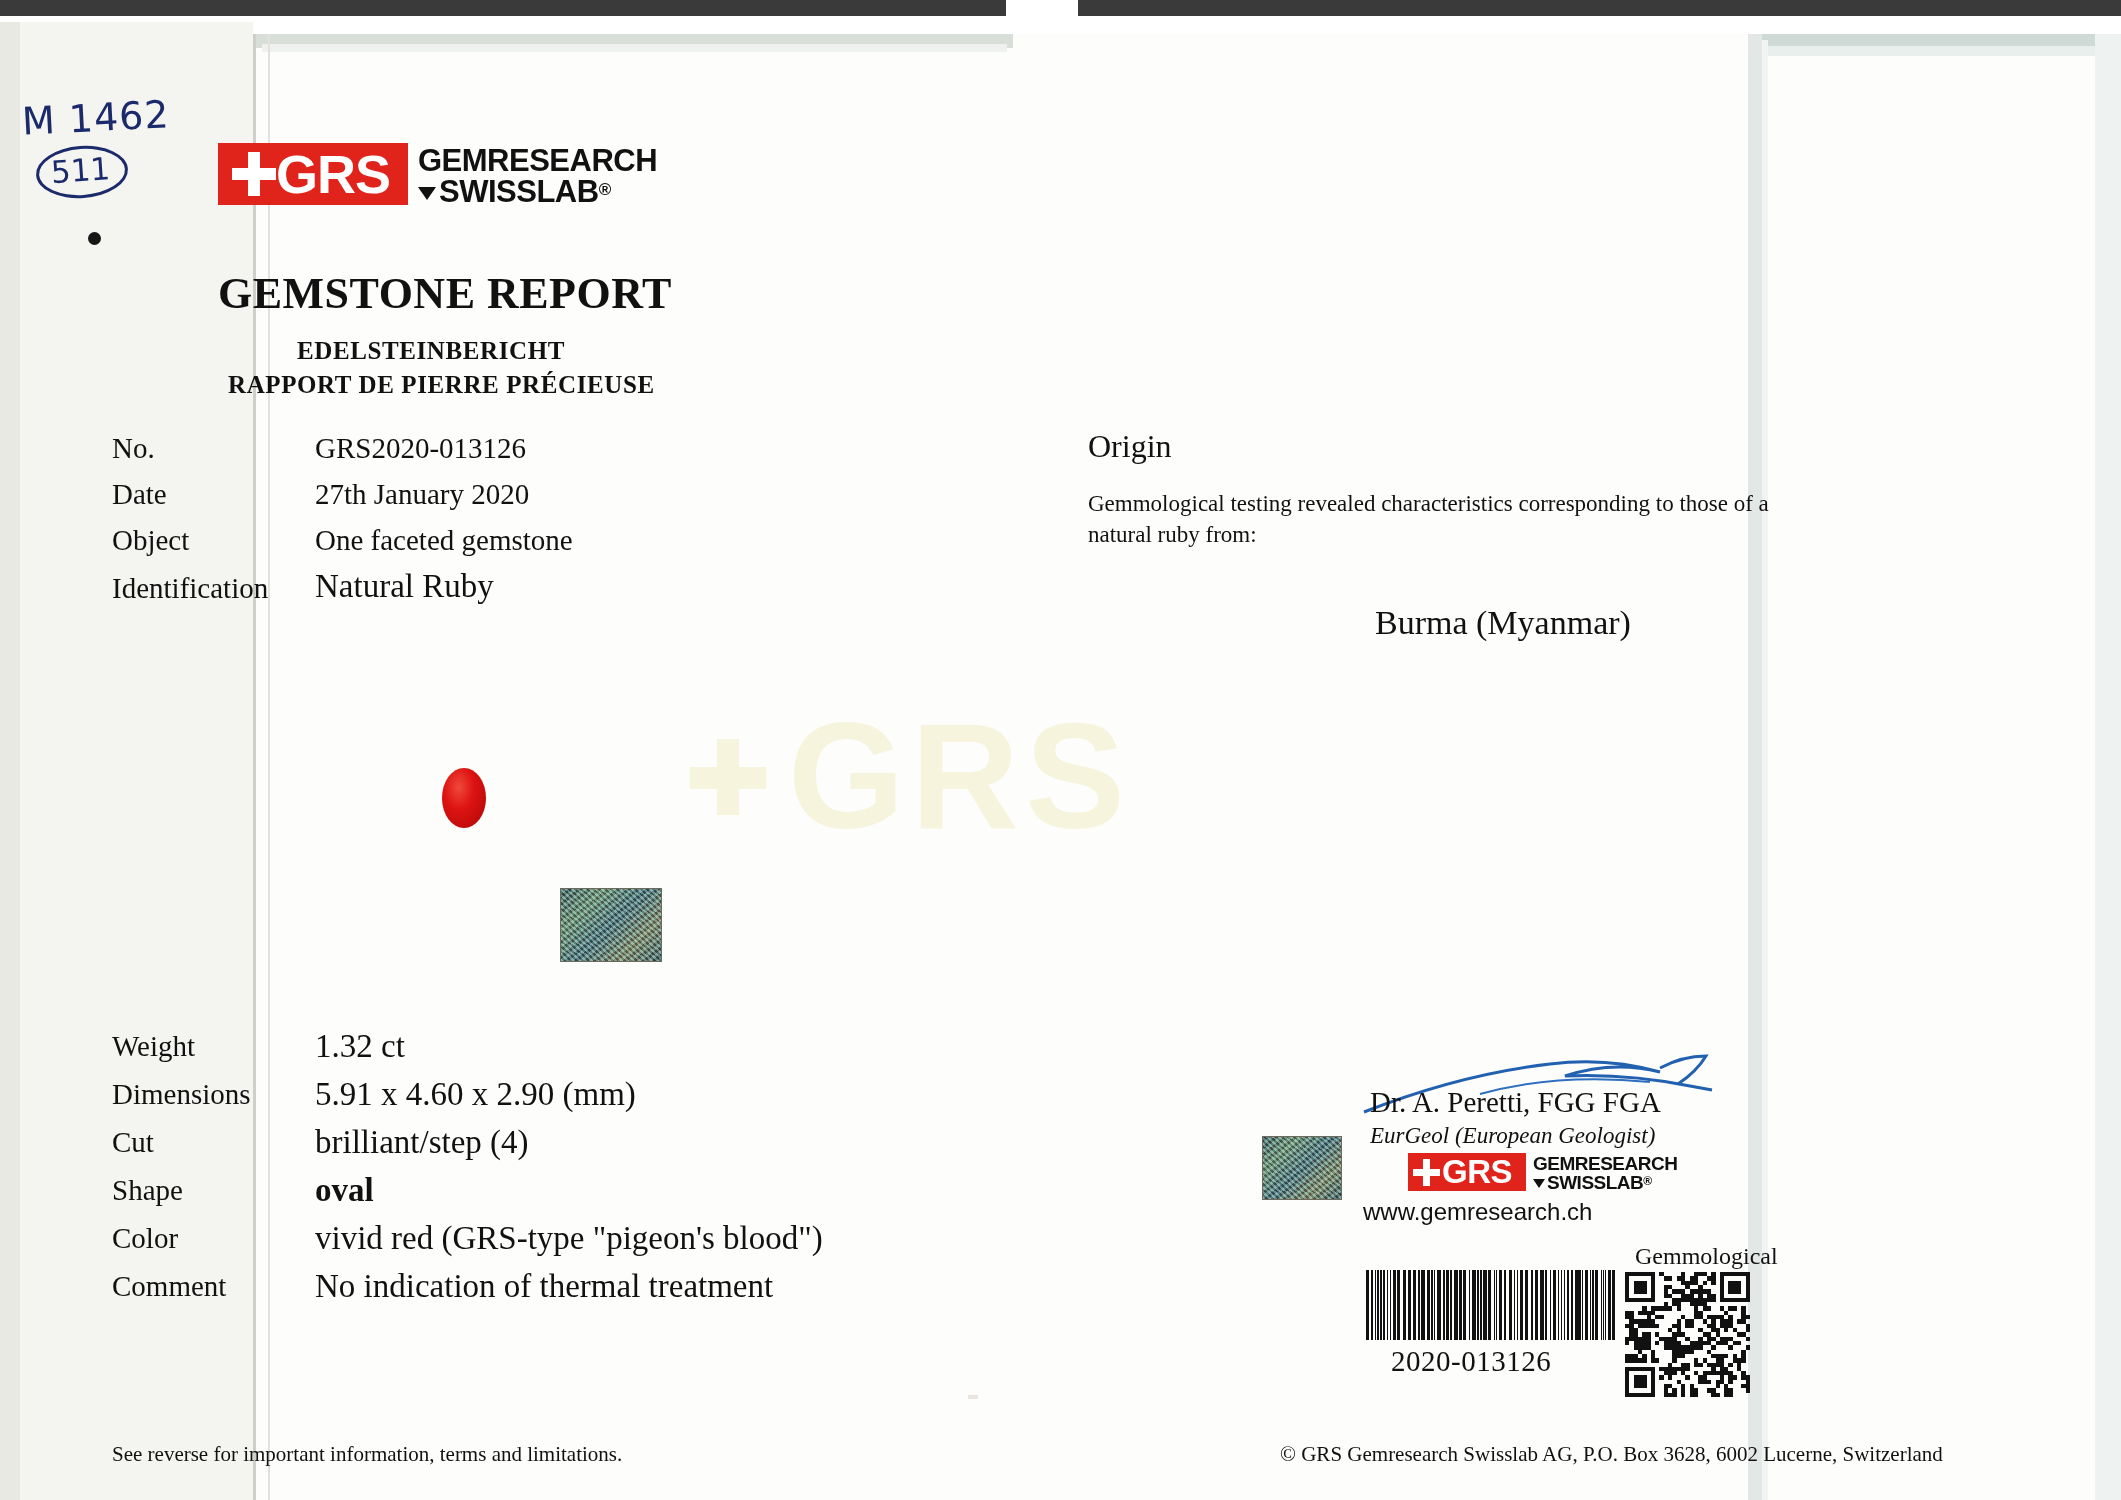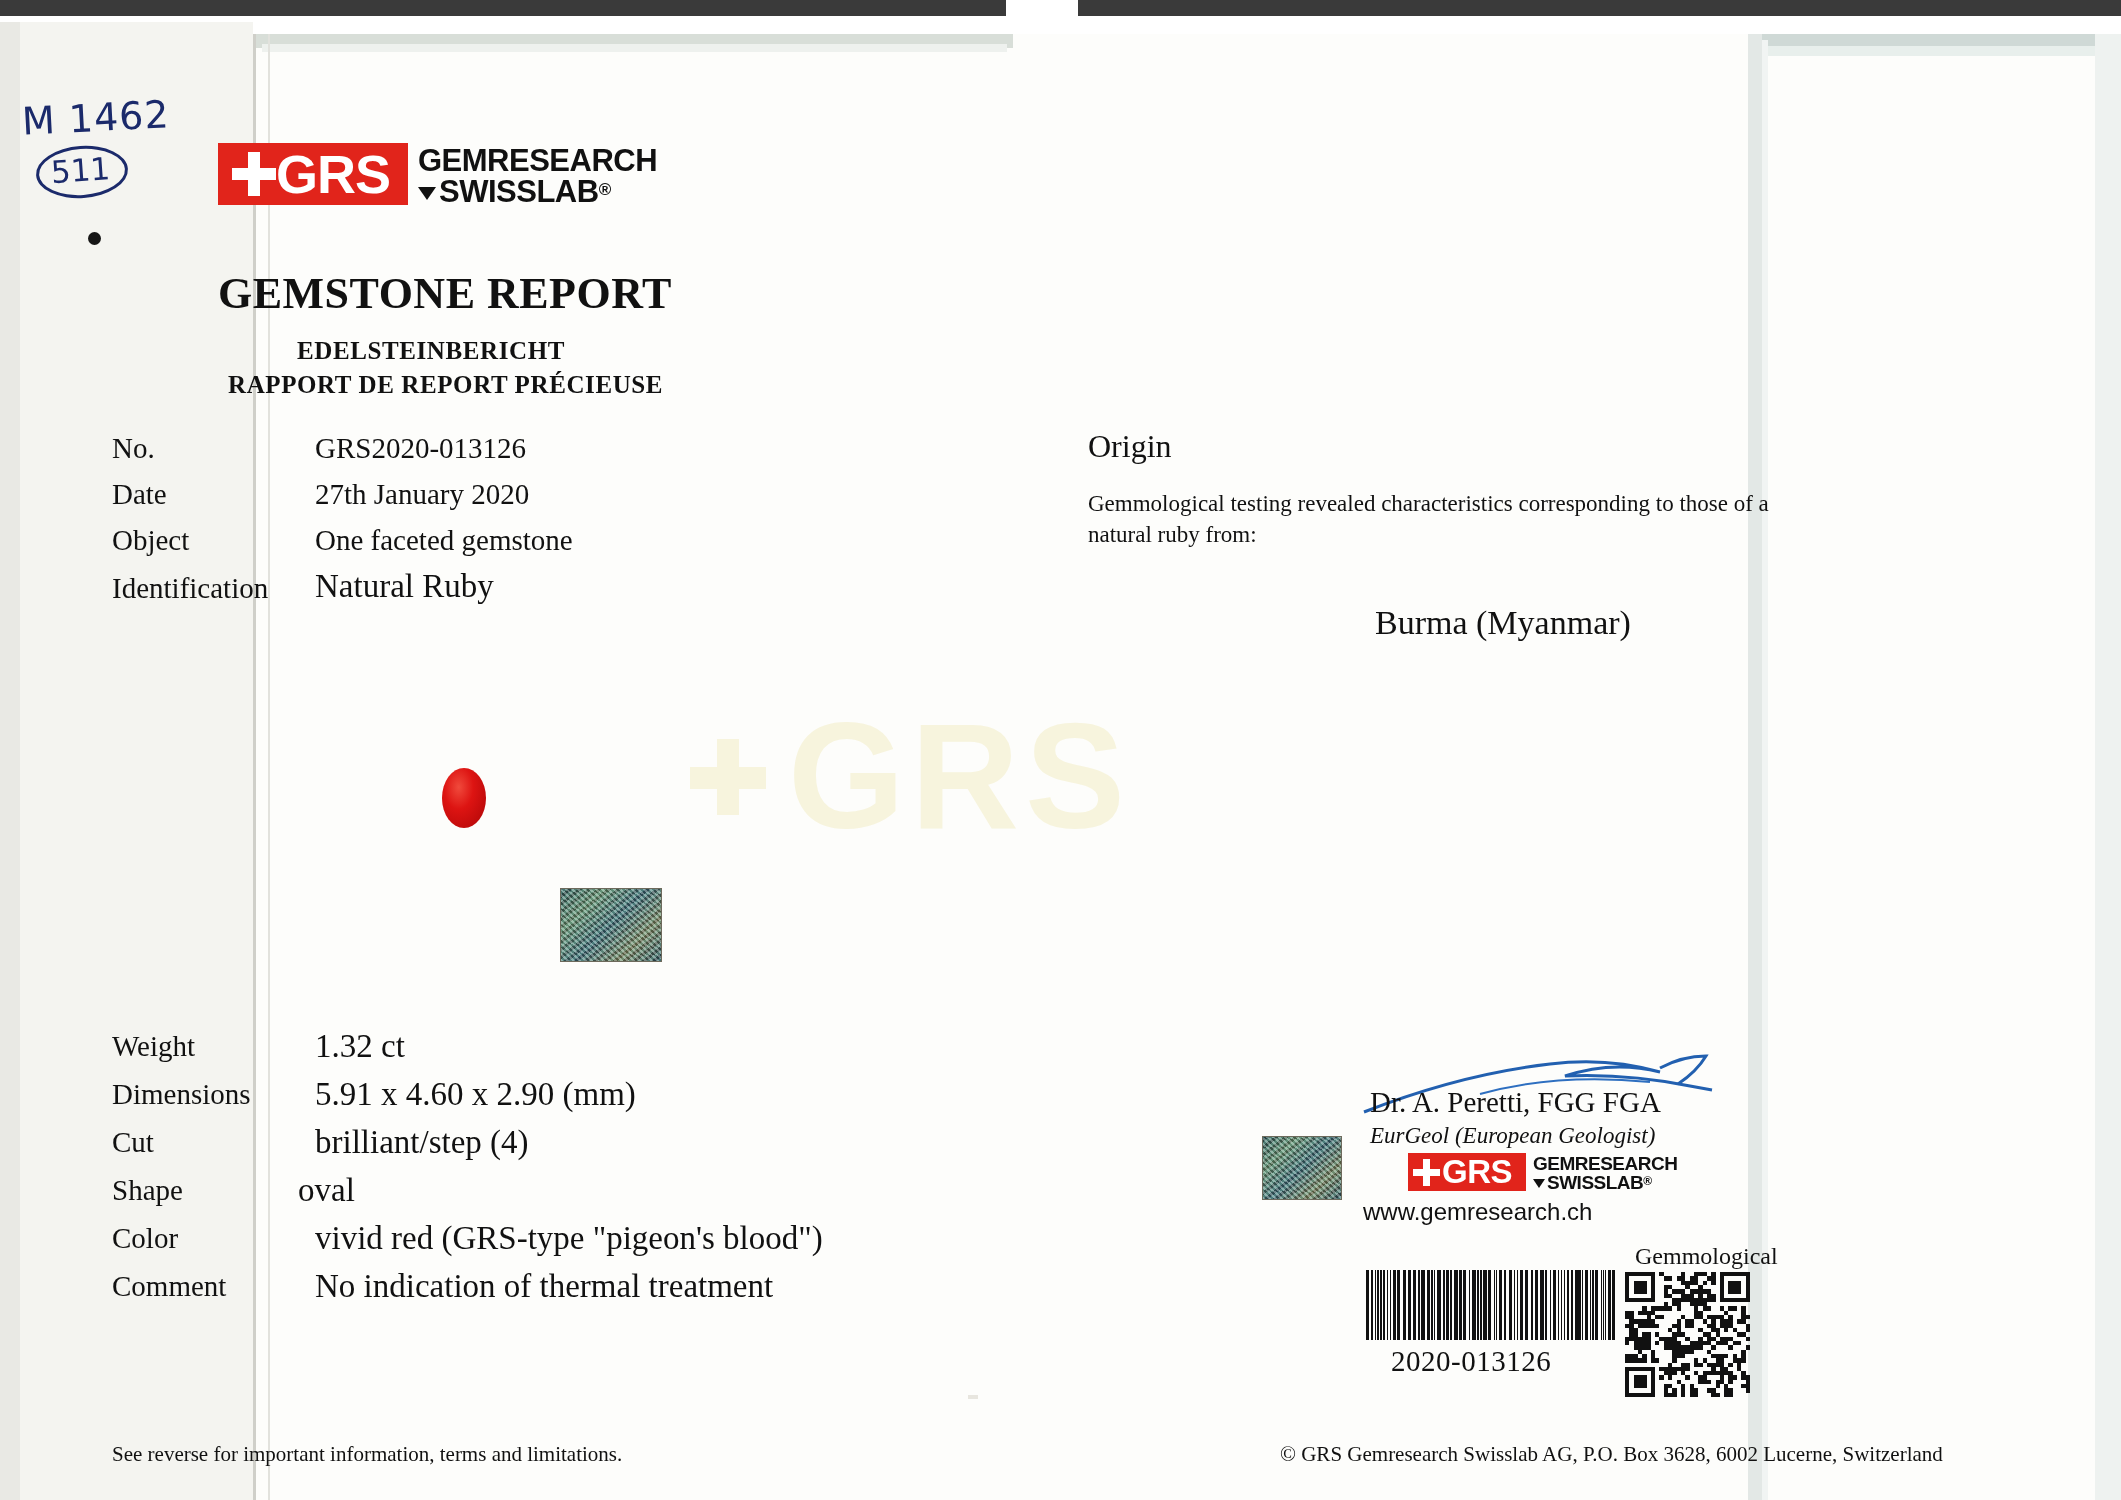--- a/index.html
+++ b/index.html
@@ -447,21 +447,21 @@
     <div class="l2">
       <span class="diamond-glyph"></span>
       <span>SWISSLAB</span>
       <span class="reg-mark">®</span>
     </div>
   </div>
 </div>
 
 <div class="title-main">GEMSTONE REPORT</div>
 <div class="title-de">EDELSTEINBERICHT</div>
-<div class="title-fr">RAPPORT DE REPORT PRÉCIEUSE</div>
+<div class="title-fr">RAPPORT DE PIERRE PRÉCIEUSE</div>
 
 <div class="field-label" style="left:112px; top:432px;">No.</div>
 <div class="field-value" style="left:315px; top:432px;">GRS2020-013126</div>
 
 <div class="field-label" style="left:112px; top:478px;">Date</div>
 <div class="field-value" style="left:315px; top:478px;">27th January 2020</div>
 
 <div class="field-label" style="left:112px; top:524px;">Object</div>
 <div class="field-value" style="left:315px; top:524px;">One faceted gemstone</div>
 
@@ -486,21 +486,21 @@
 <div class="field-label" style="left:112px; top:1030px;">Weight</div>
 <div class="field-value big" style="left:315px; top:1028px;">1.32 ct</div>
 
 <div class="field-label" style="left:112px; top:1078px;">Dimensions</div>
 <div class="field-value big" style="left:315px; top:1076px;">5.91 x 4.60 x 2.90 (mm)</div>
 
 <div class="field-label" style="left:112px; top:1126px;">Cut</div>
 <div class="field-value big" style="left:315px; top:1124px;">brilliant/step (4)</div>
 
 <div class="field-label" style="left:112px; top:1174px;">Shape</div>
-<div class="field-value big" style="left:298px; top:1172px;">oval</div>
+<div class="field-value big" style="left:315px; top:1172px;font-weight:bold;">oval</div>
 
 <div class="field-label" style="left:112px; top:1222px;">Color</div>
 <div class="field-value big" style="left:315px; top:1220px;">vivid red (GRS-type "pigeon's blood")</div>
 
 <div class="field-label" style="left:112px; top:1270px;">Comment</div>
 <div class="field-value big" style="left:315px; top:1268px;">No indication of thermal treatment</div>
 
 <svg class="signature-svg" width="400" height="70" viewBox="0 0 400 70">
   <path d="M4 62 C 60 40, 120 22, 190 14 C 230 9, 265 12, 300 22 C 268 14, 235 16, 205 26 C 250 24, 290 28, 330 36 L 352 40" fill="none" stroke="#2260b0" stroke-width="3"></path>
   <path d="M300 18 C 315 10, 330 6, 346 6 C 340 16, 330 26, 318 34" fill="none" stroke="#2260b0" stroke-width="3"></path>

